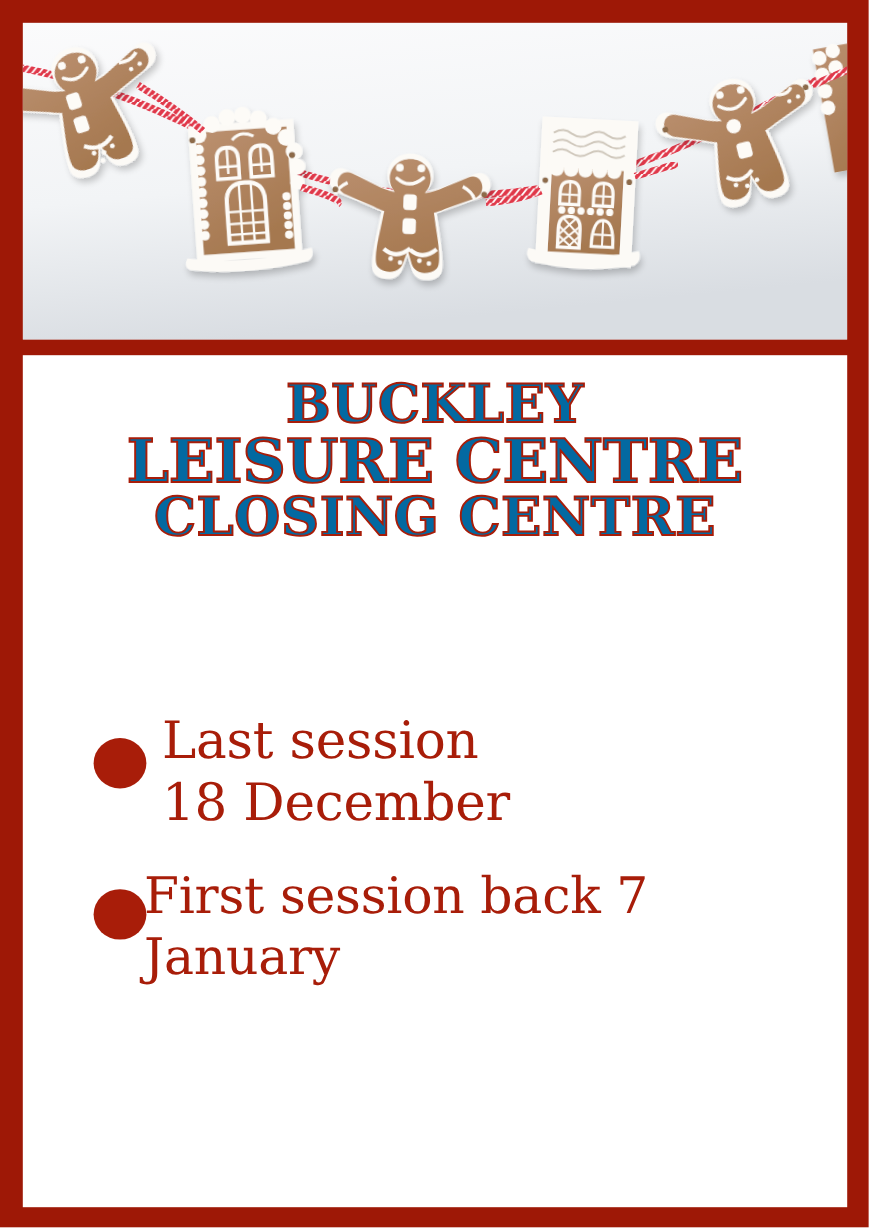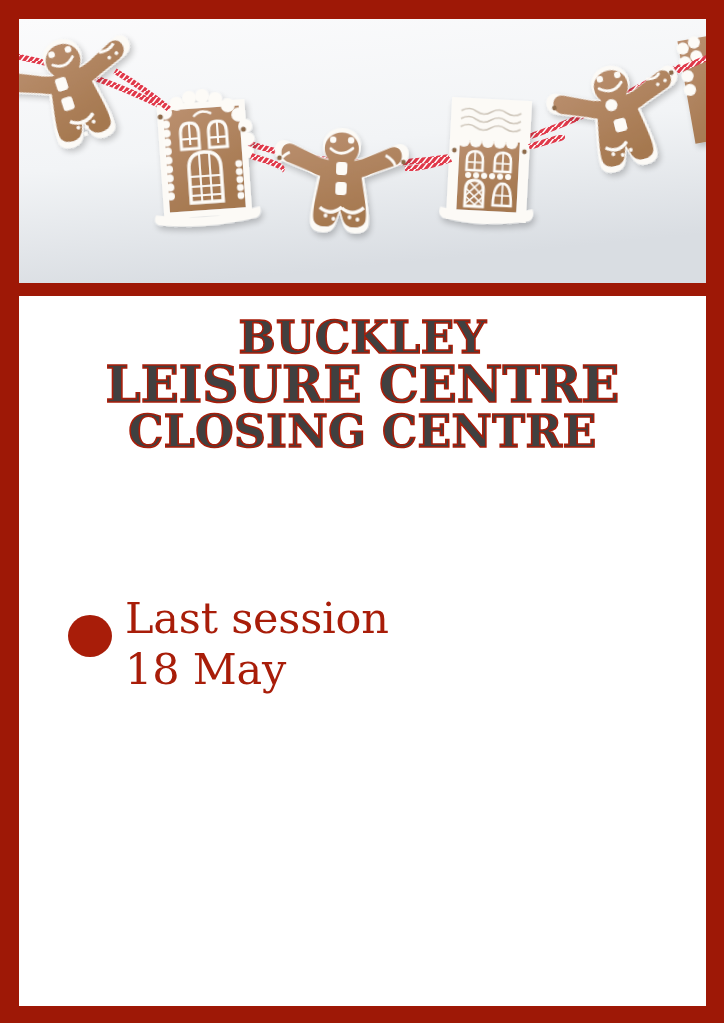--- a/index.html
+++ b/index.html
@@ -44,41 +44,42 @@
     background: #ffffff;
   }
 
   
   #headline {
     position: absolute;
     left: 0;
     top: 18px;
     width: 687px;
     text-align: center;
-    color: #404040;
+    color: #0369a1;
     font-family: "DejaVu Serif", serif;
     font-weight: 700;
     font-size: 44px;
     line-height: 47px;
     letter-spacing: 0.5px;
     -webkit-text-stroke: 1.6px #a81d09;
   }
   #headline .hl-line { display: block; white-space: nowrap; }
   #headline .hl-line.wide { font-size: 50px; letter-spacing: 0px; }
 
   
   #bullets {
     position: absolute;
     left: 0;
     top: 297px;
     width: 687px;
   }
   .bullet-row {
     position: relative;
     min-height: 104px;
+    margin-left: 10px;
   }
   .bullet-row + .bullet-row { margin-top: 24px; }
 
   .bullet-dot {
     position: absolute;
     left: 49px;
     width: 44px;
     height: 42px;
     border-radius: 50%;
     background: #a81d09;
@@ -371,20 +372,27 @@
       <span class="hl-line wide">LEISURE CENTRE</span>
       <span class="hl-line">CLOSING CENTRE</span>
     </div>
 
     <div id="bullets">
 
       <div class="bullet-row r1">
         <span class="bullet-dot"></span>
         <div class="bullet-text">
           <span>Last session</span>
-          <span>18 May</span>
+          <span>18 December</span>
         </div>
       </div>
 
+      <div class="bullet-row r2">
+        <span class="bullet-dot"></span>
+        <div class="bullet-text">
+          <span>First session back 7</span>
+          <span>January</span>
+        </div>
+      </div>
 
     </div>
   </div>
 </div>
 
 </body></html>

